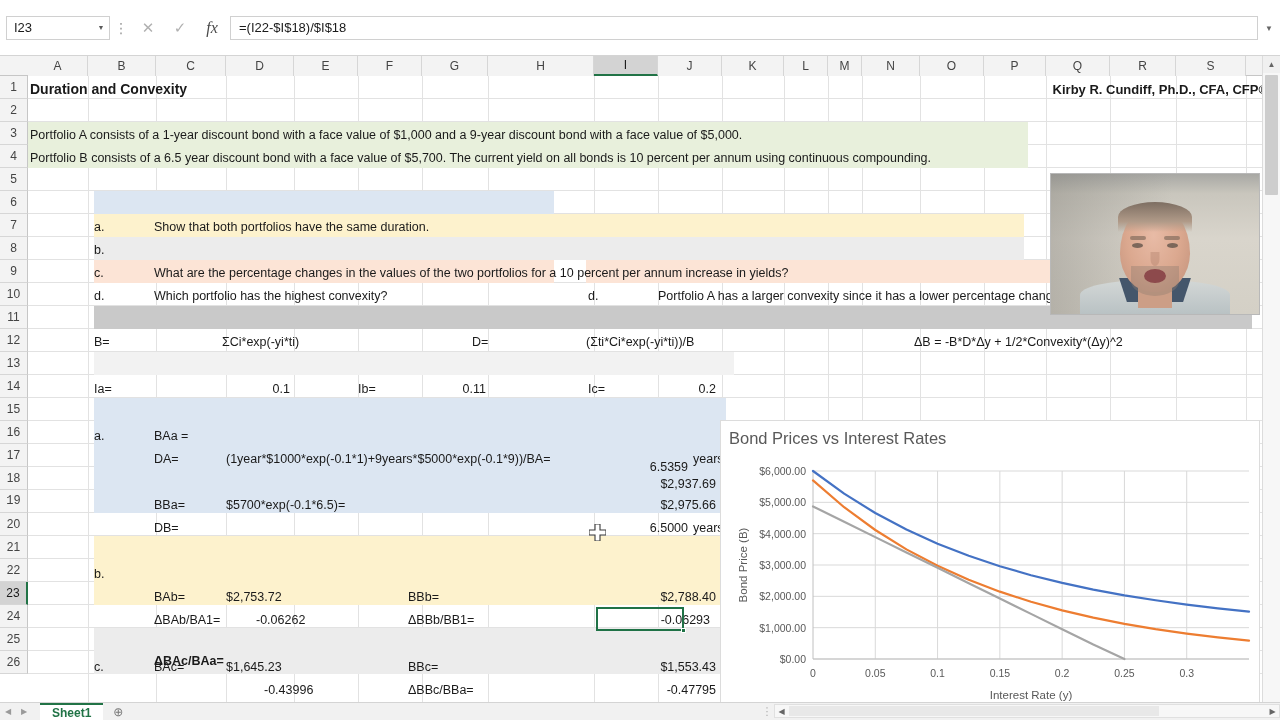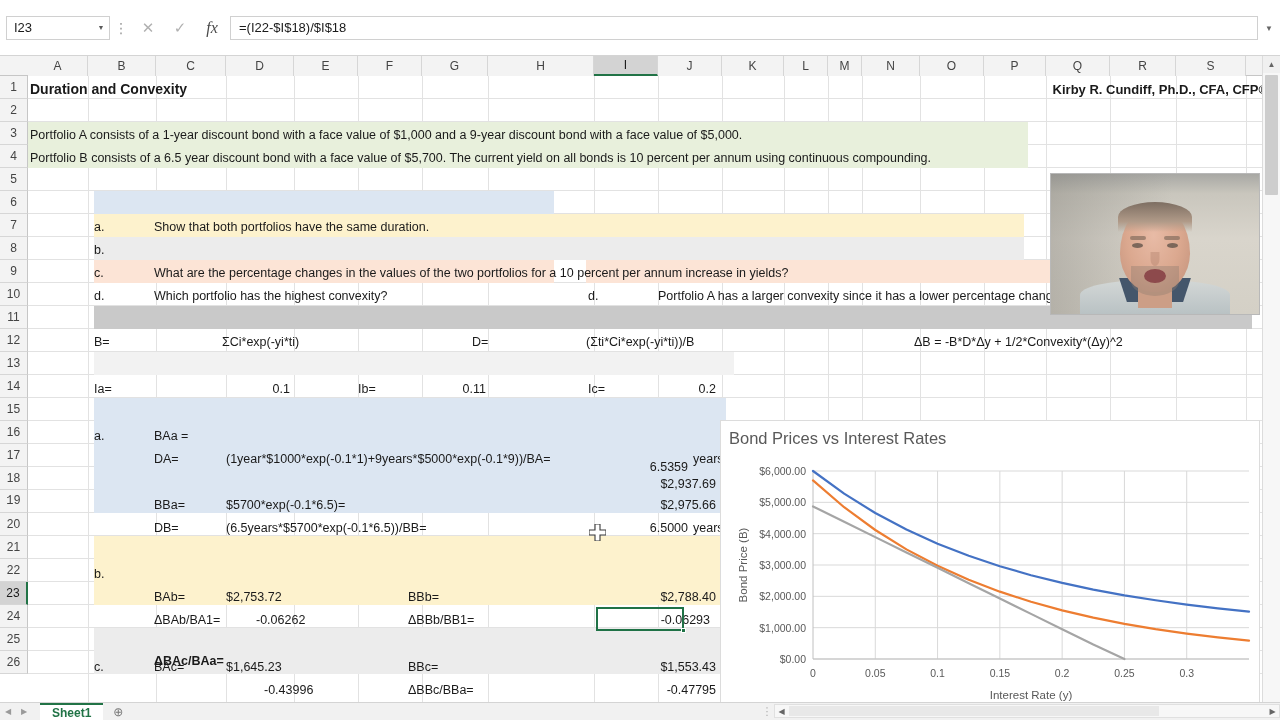--- a/index.html
+++ b/index.html
@@ -468,21 +468,20 @@
     <div class="cell" style="left:126px;top:372px;width:70px;height:22px;">DA=</div>
     <div class="cell" style="left:198px;top:372px;width:400px;height:22px;">(1year*$1000*exp(-0.1*1)+9years*$5000*exp(-0.1*9))/BA=</div>
     <div class="cell r" style="left:560px;top:380px;width:100px;height:22px;">6.5359</div>
     <div class="cell" style="left:665px;top:372px;width:60px;height:22px;">years</div>
 
     <div class="cell" style="left:126px;top:418px;width:70px;height:22px;">BBa=</div>
     <div class="cell" style="left:198px;top:418px;width:300px;height:22px;">$5700*exp(-0.1*6.5)=</div>
     <div class="cell r" style="left:560px;top:418px;width:128px;height:22px;">$2,975.66</div>
 
     <div class="cell" style="left:126px;top:441px;width:70px;height:22px;">DB=</div>
-    <div class="cell" style="left:198px;top:441px;width:340px;height:22px;">(6.5years*$5700*exp(-0.1*6.5))/BB=</div>
     <div class="cell r" style="left:560px;top:441px;width:100px;height:22px;">6.5000</div>
     <div class="cell" style="left:665px;top:441px;width:60px;height:22px;">years</div>
 
     <div class="cell" style="left:66px;top:487px;width:50px;height:22px;">b.</div>
 
     <div class="cell" style="left:126px;top:510px;width:70px;height:22px;">BAb=</div>
     <div class="cell" style="left:198px;top:510px;width:120px;height:22px;">$2,753.72</div>
     <div class="cell" style="left:380px;top:510px;width:70px;height:22px;">BBb=</div>
     <div class="cell r" style="left:560px;top:510px;width:128px;height:22px;">$2,788.40</div>
 

